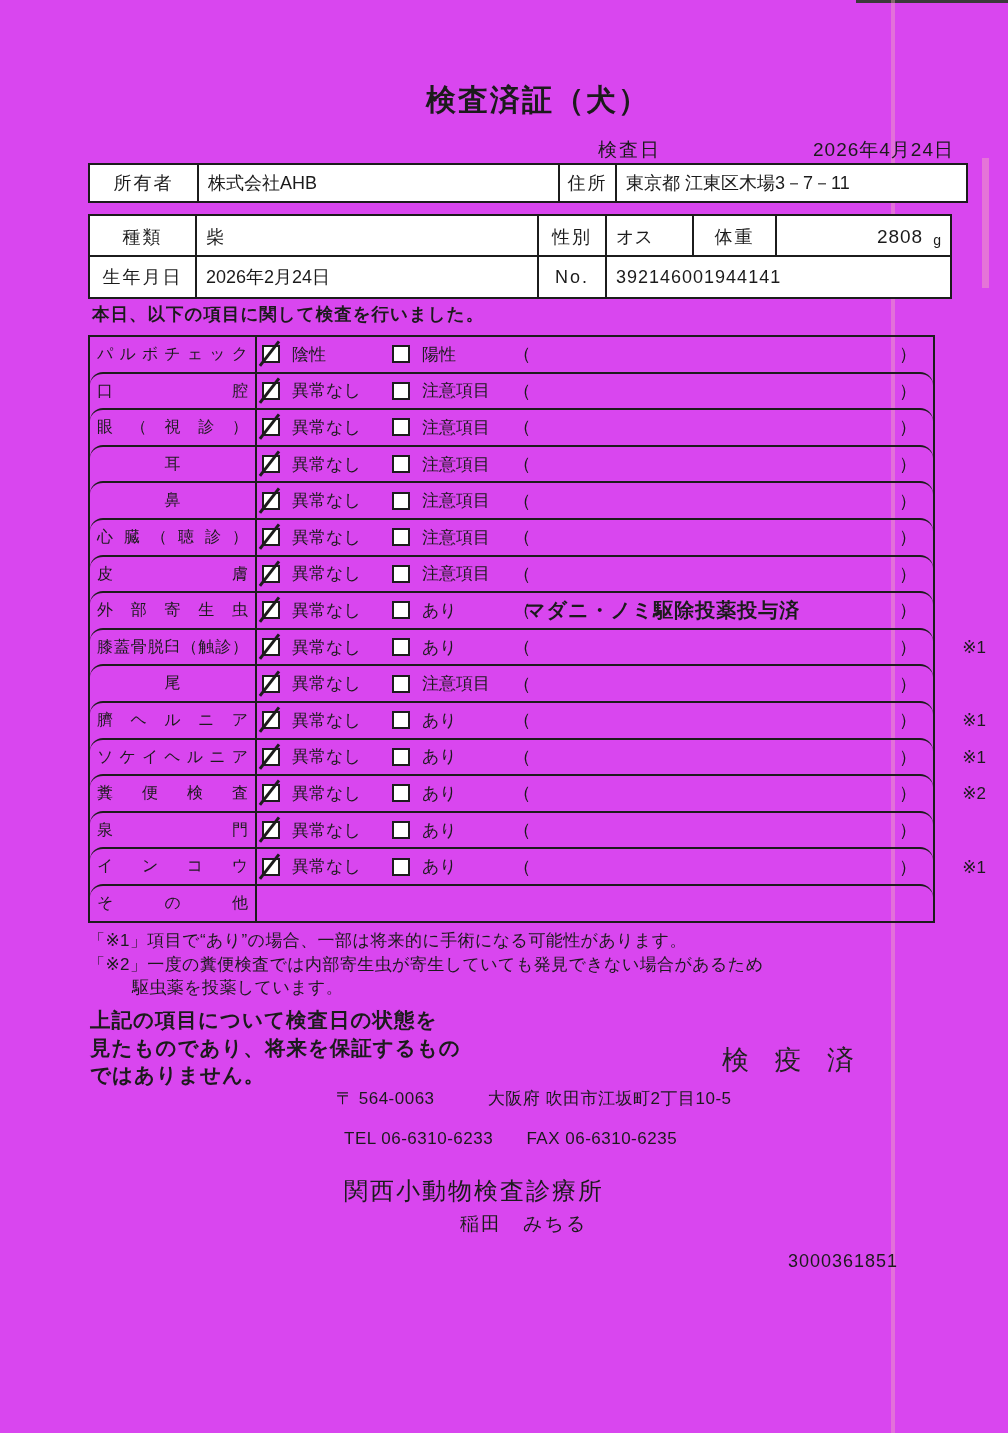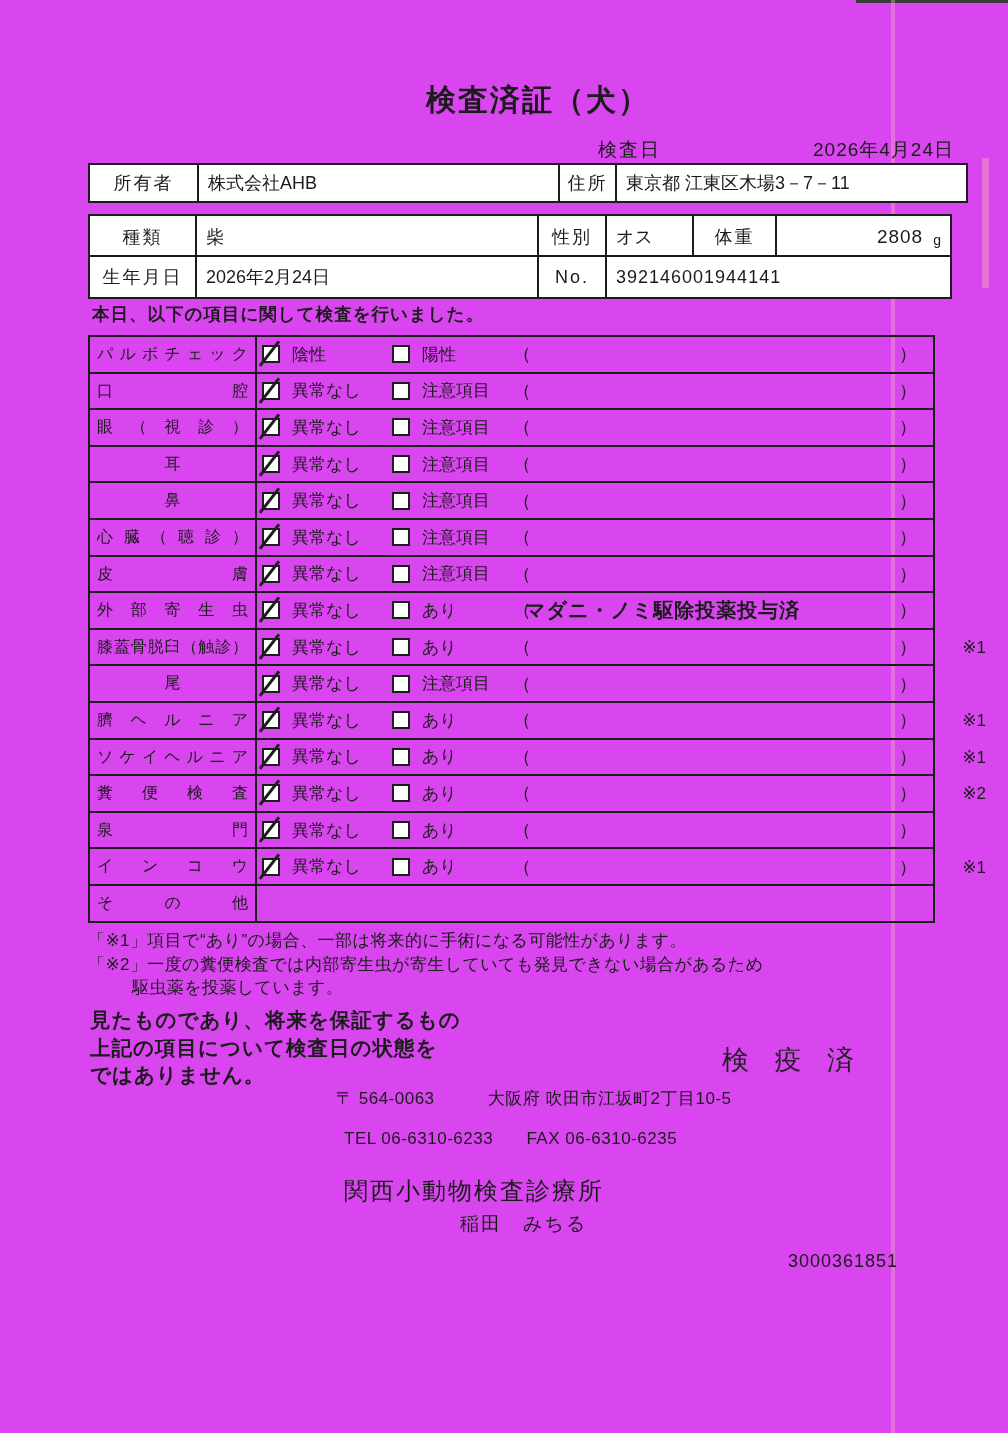--- a/index.html
+++ b/index.html
@@ -26,21 +26,21 @@
   .owner{left:88px;top:163px;width:880px;height:40px;grid-template-columns:107px 361px 57px auto;}
   .pet1{left:88px;top:214px;width:864px;height:43px;grid-template-columns:105px 342px 68px 87px 83px auto;border-bottom:none;}
   .pet2{left:88px;top:255px;width:864px;height:44px;grid-template-columns:105px 342px 68px auto;}
   .wcell{justify-content:flex-end;gap:10px;padding-right:14px;}
   .wcell .unit{font-size:14px;position:relative;top:3px;}
   .numv{letter-spacing:1px;font-size:19px;}
 
   .intro{position:absolute;left:92px;top:302px;font-size:17.5px;font-weight:600;letter-spacing:1px;text-align:center;}
 
   .check{position:absolute;left:88px;top:335px;width:847px;border:2px solid #1c1c1c;box-sizing:border-box;}
-  .crow{position:relative;height:34.6px;display:flex;box-sizing:content-box;}
+  .crow{position:relative;height:34.6px;display:flex;box-sizing:content-box;border-radius:13px;}
   .crow + .crow{border-top:2px solid #1c1c1c;}
   .clabel{width:167px;box-sizing:border-box;border-right:2px solid #1c1c1c;padding:0 7px;
           font-size:16px;line-height:34px;text-align:justify;text-align-last:justify;white-space:nowrap;overflow:hidden;}
   .clabel.center{text-align:center;text-align-last:center;}
   .ccontent{position:relative;flex:1;font-size:17px;}
   .opt{position:absolute;top:0;height:100%;display:flex;align-items:center;gap:12px;white-space:nowrap;}
   .opt1{left:5px;}
   .opt2{left:135px;}
   .cb{width:14px;height:14px;border:2px solid #1c1c1c;position:relative;flex:none;background:#fff;}
   .cb.checked::after{content:"";position:absolute;left:4px;top:-9px;width:2.5px;height:31px;background:#1c1c1c;transform:rotate(38deg);}
@@ -392,22 +392,22 @@
     </div>
   </div>
 
   <div class="foot">
     <div>「※1」項目で“あり”の場合、一部は将来的に手術になる可能性があります。</div>
     <div>「※2」一度の糞便検査では内部寄生虫が寄生していても発見できない場合があるため</div>
     <div class="indent">駆虫薬を投薬しています。</div>
   </div>
 
   <div class="disc">
+    <div>上記の項目について検査日の状態を</div>
     <div>見たものであり、将来を保証するもの</div>
-    <div>上記の項目について検査日の状態を</div>
     <div>ではありません。</div>
   </div>
 
   <div class="stamp">検 疫 済</div>
 
   <div class="postal">
     <span class="g1">〒 564-0063</span>
     <span>大阪府 吹田市江坂町2丁目10-5</span>
   </div>
 

